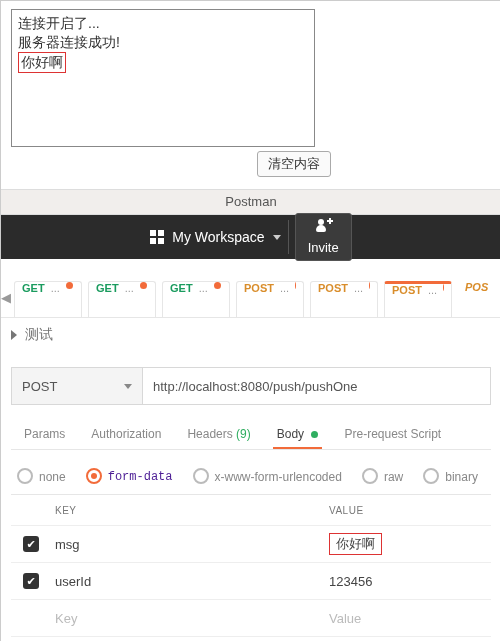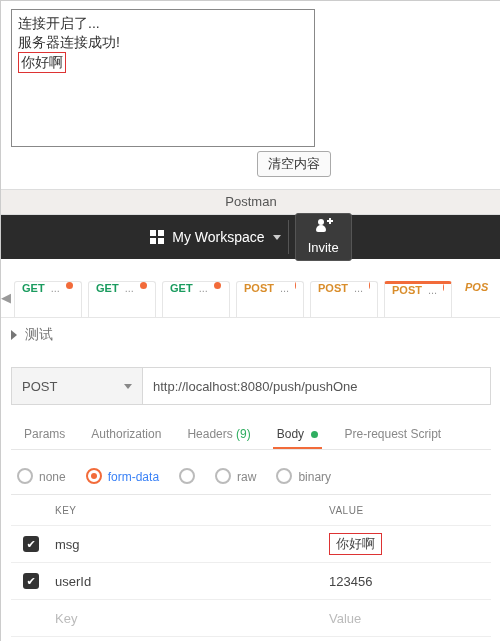--- a/index.html
+++ b/index.html
@@ -63,21 +63,21 @@
   .hdr-count{color:#2fae60;}
   
   .subtabs-sep{height:1px;background:#e6e6e6;margin:0 10px;}
   
   
   .body-types{display:flex;align-items:center;gap:20px;margin:10px 10px 0 16px;font-size:12px;color:#888;}
   .radio{display:flex;align-items:flex-end;gap:6px;cursor:pointer;margin-top:8px;}
   .radio .r-outer{width:12px;height:12px;border:2px solid #bbb;border-radius:50%;display:inline-flex;align-items:center;justify-content:center;}
   .radio.sel .r-outer{border-color:#f26b3a;}
   .radio.sel .r-inner{width:6px;height:6px;border-radius:50%;background:#f26b3a;}
-  .radio.sel span.lbl{color:#3b82f6;}
+  .radio.sel span.lbl{color:#4c1d95;font-family:Liberation Mono, monospace;}
   
   
   .fd-table{margin:10px 10px 0 10px;border-top:1px solid #e6e6e6;}
   .fd-head{display:flex;align-items:center;height:30px;font-size:10px;letter-spacing:.5px;color:#777;border-bottom:1px solid #eee;}
   .fd-col-chk{width:40px;display:flex;justify-content:center;}
   .fd-col-key{flex:0 0 270px;padding-left:4px;}
   .fd-col-val{flex:1;padding-left:4px;}
   .fd-row{display:flex;align-items:center;height:36px;border-bottom:1px solid #eee;font-size:13px;color:#444;}
   .fd-row.placeholder{color:#bbb;}
   .chk{width:16px;height:16px;border-radius:3px;background:#333;display:inline-flex;align-items:center;justify-content:center;color:#fff;font-size:11px;}
@@ -196,20 +196,21 @@
     <span class="radio sel">
       <span class="r-outer">
           <span class="r-inner"></span>
         </span>
       <span class="lbl">form-data</span>
     </span>
     <span class="radio">
       <span class="r-outer">
           <span class="r-inner"></span>
         </span>
+      <span class="lbl">x-www-form-urlencoded</span>
     </span>
     <span class="radio">
       <span class="r-outer">
           <span class="r-inner"></span>
         </span>
       <span class="lbl">raw</span>
     </span>
     <span class="radio">
       <span class="r-outer">
           <span class="r-inner"></span>

